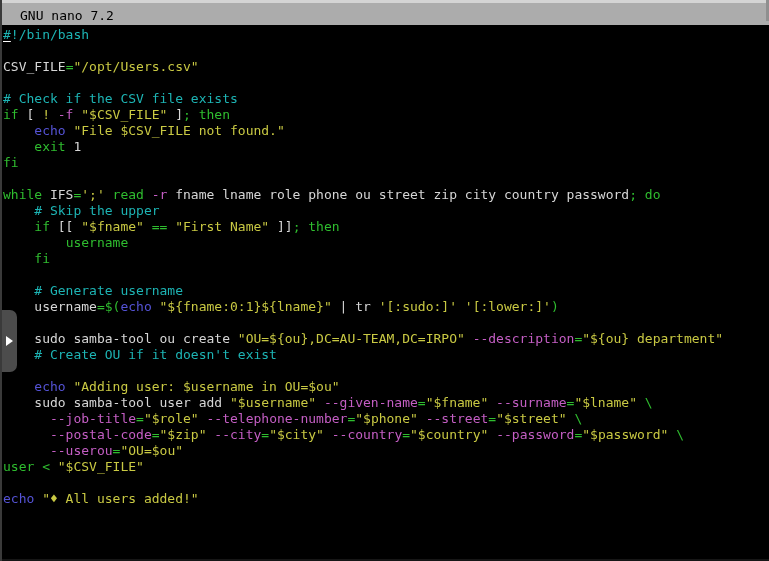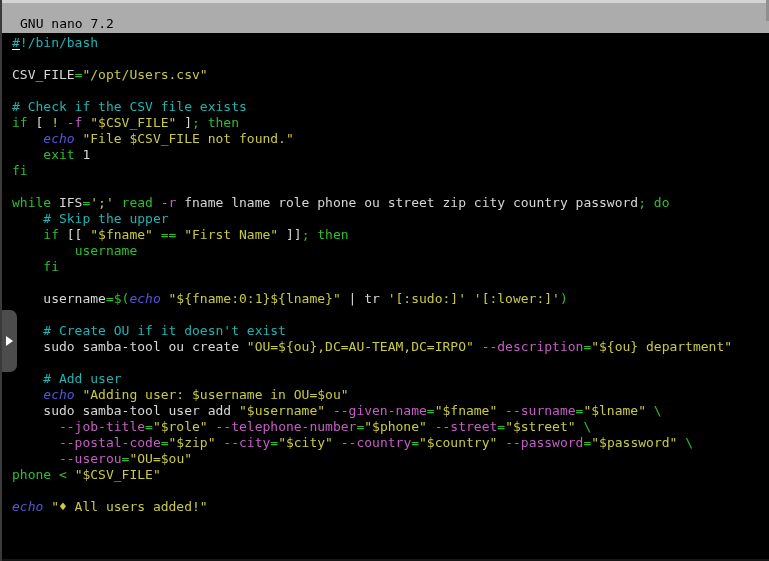--- a/index.html
+++ b/index.html
@@ -12,32 +12,32 @@
     font-family:"DejaVu Sans Mono","Liberation Mono",monospace;
     font-size:13px;line-height:16px;
     overflow:hidden;
   }
   .titlebar{
     height:18px;
     background:var(--titlebar_bg,#acacac);
     border-top:3px solid #d4d4d4;
     color:var(--titlebar_text,#000);
     display:flex;justify-content:space-between;
-    padding:12px 5px 0 18px;
+    padding:4px 5px 0 18px;
     line-height:18px;
     white-space:pre;
   }
   .titlebar .right-shade{position:absolute;right:0;top:0;width:3px;height:21px;background:#8f8f8f;}
   .content{position:relative;padding-top:2px;}
-  .line{height:16px;white-space:pre;padding-left:10px;}
+  .line{height:16px;white-space:pre;padding-left:1px;}
   .seg.c{color:var(--comment,#1db4b4);}
   .seg.k{color:var(--keyword,#2fbd2f);}
   .seg.s{color:var(--string,#c9c943);}
   .seg.o{color:var(--option,#c45ec4);}
-  .seg.b{color:var(--builtin,#5553d6);font-style:italic;}
+  .seg.b{color:var(--builtin,#5553d6);}
   .seg.p{color:var(--plain,#d6d6d6);}
   .seg.u{text-decoration:underline;text-decoration-color:var(--cursor_underline,#fff);text-decoration-thickness:1px;text-underline-offset:2px;}
   .panel-handle{
     position:absolute;left:0;top:310px;
     width:15px;height:62px;
     background:var(--handle_bg,#4c4c4c);
     border-radius:0 7px 7px 0;
     cursor:pointer;
   }
   .panel-handle .tri{
@@ -68,32 +68,32 @@
       <div class="line"><span class="seg p">    </span><span class="seg b">echo</span><span class="seg p"> </span><span class="seg s">"File $CSV_FILE not found."</span></div>
       <div class="line"><span class="seg p">    </span><span class="seg k">exit</span><span class="seg p"> 1</span></div>
       <div class="line"><span class="seg k">fi</span></div>
       <div class="line"></div>
       <div class="line"><span class="seg k">while</span><span class="seg p"> IFS</span><span class="seg k">=</span><span class="seg s">';'</span><span class="seg p"> </span><span class="seg k">read</span><span class="seg p"> </span><span class="seg o">-r</span><span class="seg p"> fname lname role phone ou street zip city country password</span><span class="seg k">;</span><span class="seg p"> </span><span class="seg k">do</span></div>
       <div class="line"><span class="seg p">    </span><span class="seg c"># Skip the upper</span></div>
       <div class="line"><span class="seg p">    </span><span class="seg k">if</span><span class="seg p"> [[ </span><span class="seg s">"$fname"</span><span class="seg p"> </span><span class="seg k">==</span><span class="seg p"> </span><span class="seg s">"First Name"</span><span class="seg p"> ]]</span><span class="seg k">;</span><span class="seg p"> </span><span class="seg k">then</span></div>
       <div class="line"><span class="seg p">        </span><span class="seg k">username</span></div>
       <div class="line"><span class="seg p">    </span><span class="seg k">fi</span></div>
       <div class="line"></div>
+      <div class="line"><span class="seg p">    </span><span class="seg c"># Generate username</span></div>
       <div class="line"><span class="seg p">    username</span><span class="seg k">=$(</span><span class="seg b">echo</span><span class="seg p"> </span><span class="seg s">"${fname:0:1}${lname}"</span><span class="seg p"> | tr </span><span class="seg s">'[:sudo:]'</span><span class="seg p"> </span><span class="seg s">'[:lower:]'</span><span class="seg k">)</span></div>
       <div class="line"></div>
+      <div class="line"><span class="seg p">    sudo samba-tool ou create </span><span class="seg s">"OU=${ou},DC=AU-TEAM,DC=IRPO"</span><span class="seg p"> </span><span class="seg o">--description</span><span class="seg k">=</span><span class="seg s">"${ou} department"</span></div>
       <div class="line"><span class="seg p">    </span><span class="seg c"># Create OU if it doesn't exist</span></div>
-      <div class="line"><span class="seg p">    sudo samba-tool ou create </span><span class="seg s">"OU=${ou},DC=AU-TEAM,DC=IRPO"</span><span class="seg p"> </span><span class="seg o">--description</span><span class="seg k">=</span><span class="seg s">"${ou} department"</span></div>
       <div class="line"></div>
-      <div class="line"><span class="seg p">    </span><span class="seg c"># Add user</span></div>
       <div class="line"><span class="seg p">    </span><span class="seg b">echo</span><span class="seg p"> </span><span class="seg s">"Adding user: $username in OU=$ou"</span></div>
       <div class="line"><span class="seg p">    sudo samba-tool user add </span><span class="seg s">"$username"</span><span class="seg p"> </span><span class="seg o">--given-name</span><span class="seg k">=</span><span class="seg s">"$fname"</span><span class="seg p"> </span><span class="seg o">--surname</span><span class="seg k">=</span><span class="seg s">"$lname"</span><span class="seg p"> </span><span class="seg k">\</span></div>
       <div class="line"><span class="seg p">      </span><span class="seg o">--job-title</span><span class="seg k">=</span><span class="seg s">"$role"</span><span class="seg p"> </span><span class="seg o">--telephone-number</span><span class="seg k">=</span><span class="seg s">"$phone"</span><span class="seg p"> </span><span class="seg o">--street</span><span class="seg k">=</span><span class="seg s">"$street"</span><span class="seg p"> </span><span class="seg k">\</span></div>
       <div class="line"><span class="seg p">      </span><span class="seg o">--postal-code</span><span class="seg k">=</span><span class="seg s">"$zip"</span><span class="seg p"> </span><span class="seg o">--city</span><span class="seg k">=</span><span class="seg s">"$city"</span><span class="seg p"> </span><span class="seg o">--country</span><span class="seg k">=</span><span class="seg s">"$country"</span><span class="seg p"> </span><span class="seg o">--password</span><span class="seg k">=</span><span class="seg s">"$password"</span><span class="seg p"> </span><span class="seg k">\</span></div>
       <div class="line"><span class="seg p">      </span><span class="seg o">--userou</span><span class="seg k">=</span><span class="seg s">"OU=$ou"</span></div>
-      <div class="line"><span class="seg k">phone</span><span class="seg p"> </span><span class="seg k">&lt;</span><span class="seg p"> </span><span class="seg s">"$CSV_FILE"</span></div>
+      <div class="line"><span class="seg k">user</span><span class="seg p"> </span><span class="seg k">&lt;</span><span class="seg p"> </span><span class="seg s">"$CSV_FILE"</span></div>
       <div class="line"></div>
       <div class="line"><span class="seg b">echo</span><span class="seg p"> </span><span class="seg s">"♦ All users added!"</span></div>
     </div>
 
   <div class="panel-handle">
     <span class="tri"></span>
   </div>
 
   <div class="bottom-edge"></div>
 </div>

